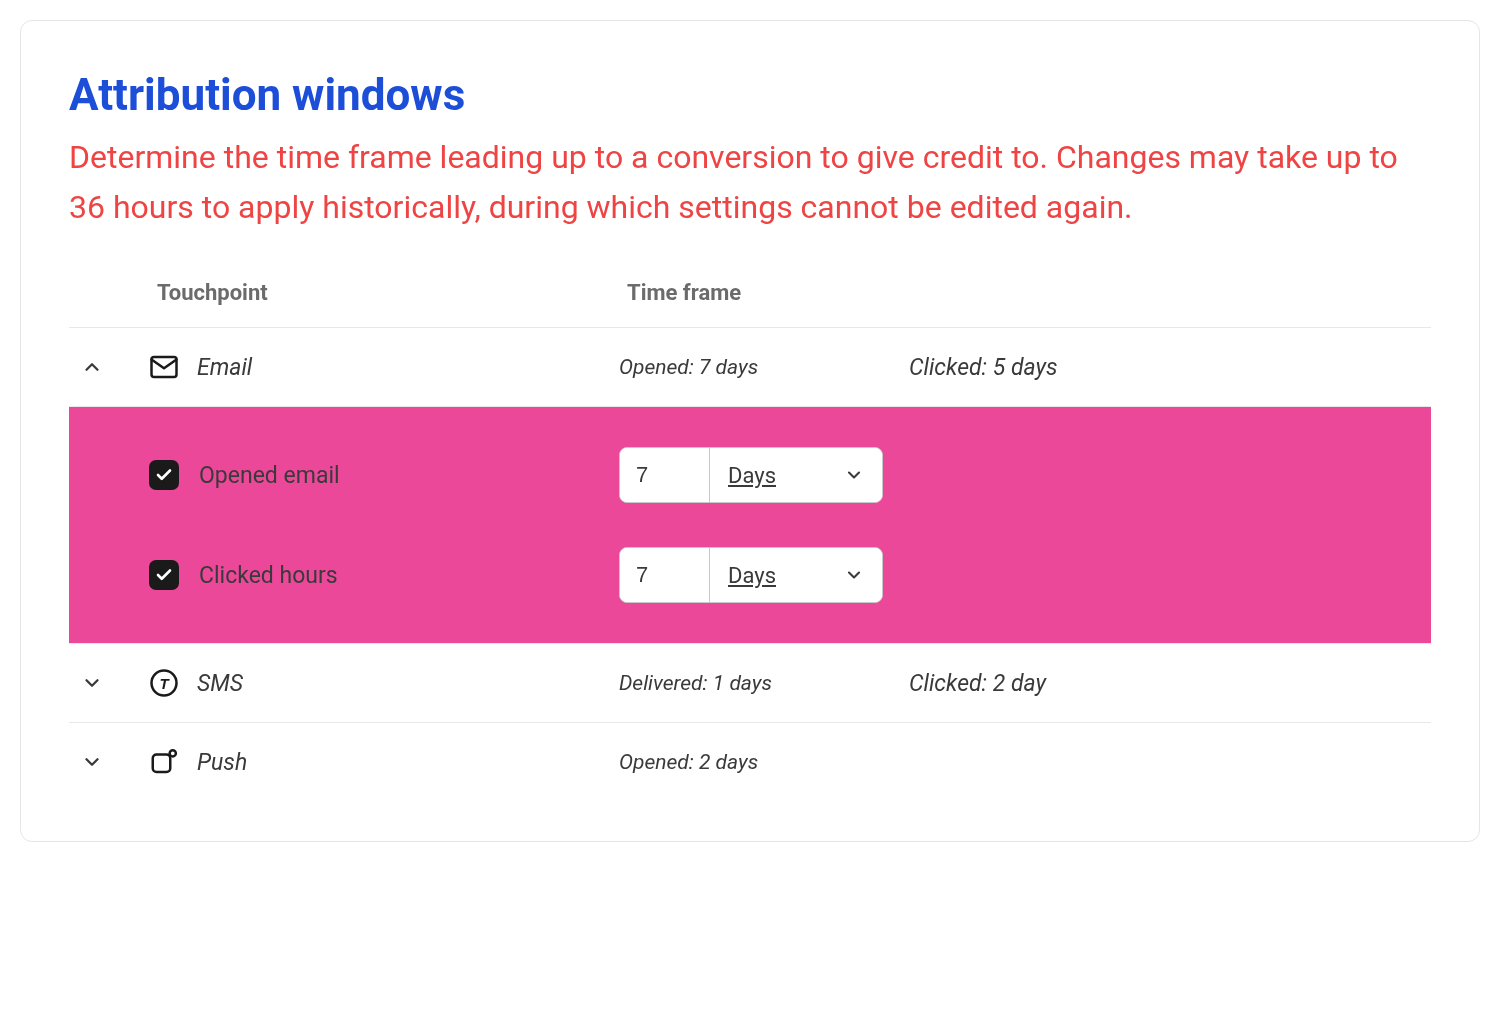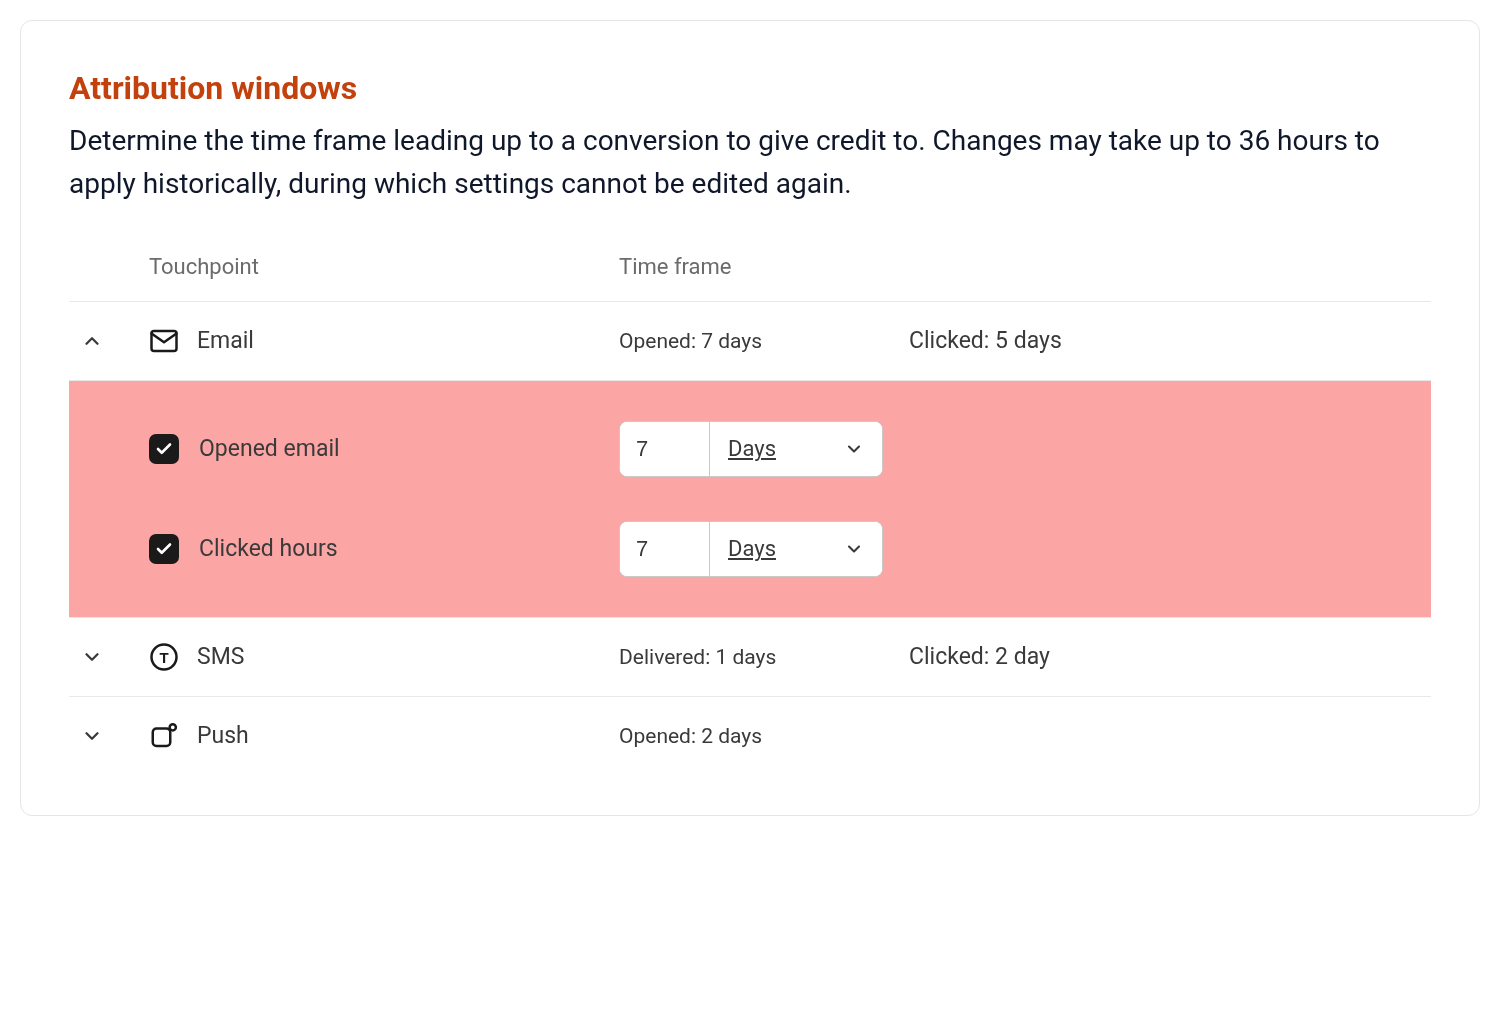--- a/index.html
+++ b/index.html
@@ -14,58 +14,60 @@
       color: #1a1a1a;
     }
     .card {
       border: 1px solid #e5e5e5;
       border-radius: 12px;
       padding: 48px 48px 40px 48px;
       max-width: 1460px;
       margin: 0 auto;
     }
     .title {
+      font-size: 44px;
+      font-weight: 700;
+      color: #1d4ed8;
+      margin-bottom: 12px;
+    }
+    .description {
       font-size: 32px;
-      font-weight: 700;
-      color: #c2410c;
-      margin-bottom: 12px;
-    }
-    .description {
-      font-size: 28px;
-      color: #0f172a;
+      color: #ef4444;
       line-height: 1.55;
       margin-bottom: 48px;
     }
     .table {
       width: 100%;
     }
     .table-header {
       display: grid;
       grid-template-columns: 80px 470px 290px 1fr;
       align-items: center;
       padding: 0 0 22px 0;
       border-bottom: 1px solid #e8e8e8;
     }
     .col-label {
       font-size: 22px;
       color: #6b6b6b;
-      font-weight: 400;
+      font-weight: 700;
+      margin-left: 8px;
     }
     .col-touchpoint-label {
       grid-column: 2;
     }
     .col-timeframe-label {
       grid-column: 3;
     }
     .row {
       display: grid;
       grid-template-columns: 80px 470px 290px 1fr;
       align-items: center;
       padding: 24px 0;
       border-bottom: 1px solid #e8e8e8;
+      font-style: italic;
     }
     .row.no-border {
       border-bottom: none;
     }
     .chevron-cell {
       display: flex;
       align-items: center;
       justify-content: flex-start;
       padding-left: 12px;
       cursor: pointer;
@@ -94,21 +96,21 @@
     }
     .timeframe-cell {
       font-size: 21px;
       color: #3a3a3a;
     }
     .secondary-cell {
       font-size: 23px;
       color: #3a3a3a;
     }
     .expanded-panel {
-      background: #fca5a5;
+      background: #ec4899;
       border-bottom: 1px solid #e8e8e8;
       padding: 18px 0 18px 0;
     }
     .sub-row {
       display: grid;
       grid-template-columns: 80px 470px 1fr;
       align-items: center;
       padding: 22px 0;
     }
     .checkbox-label-wrap {

